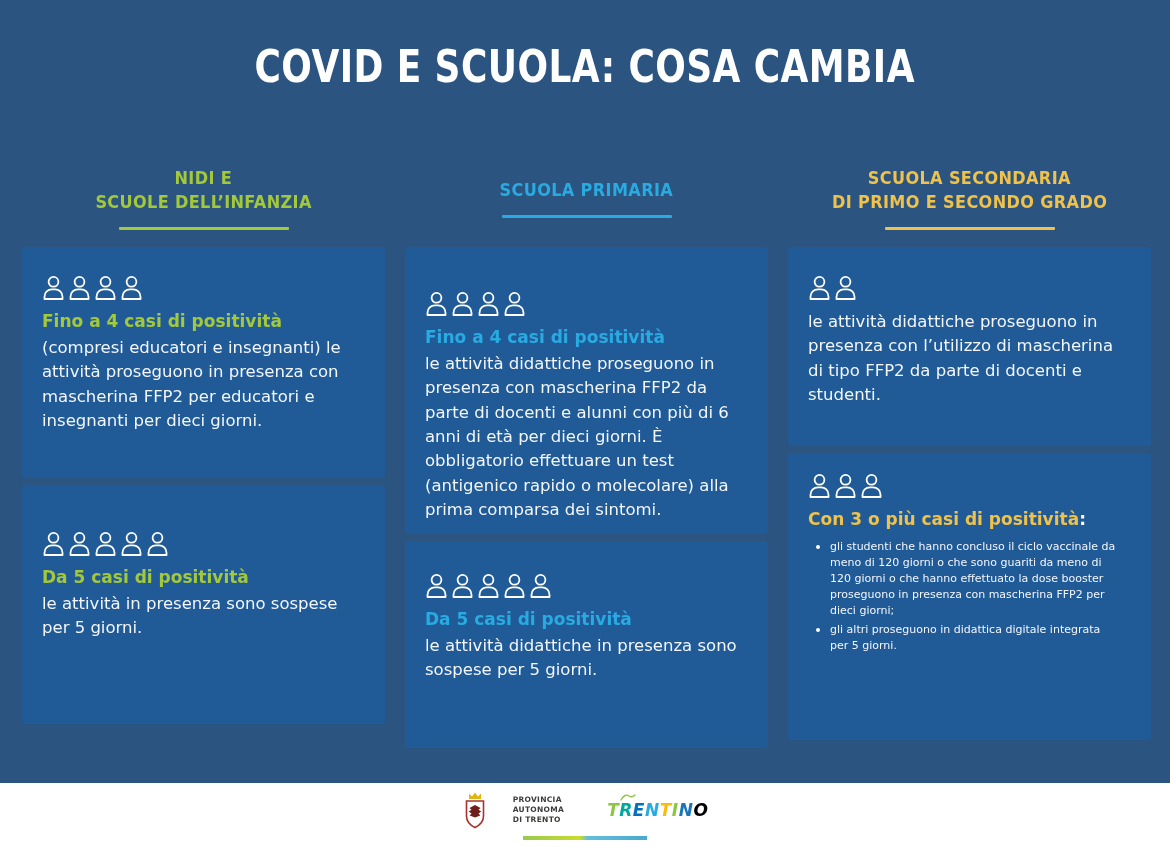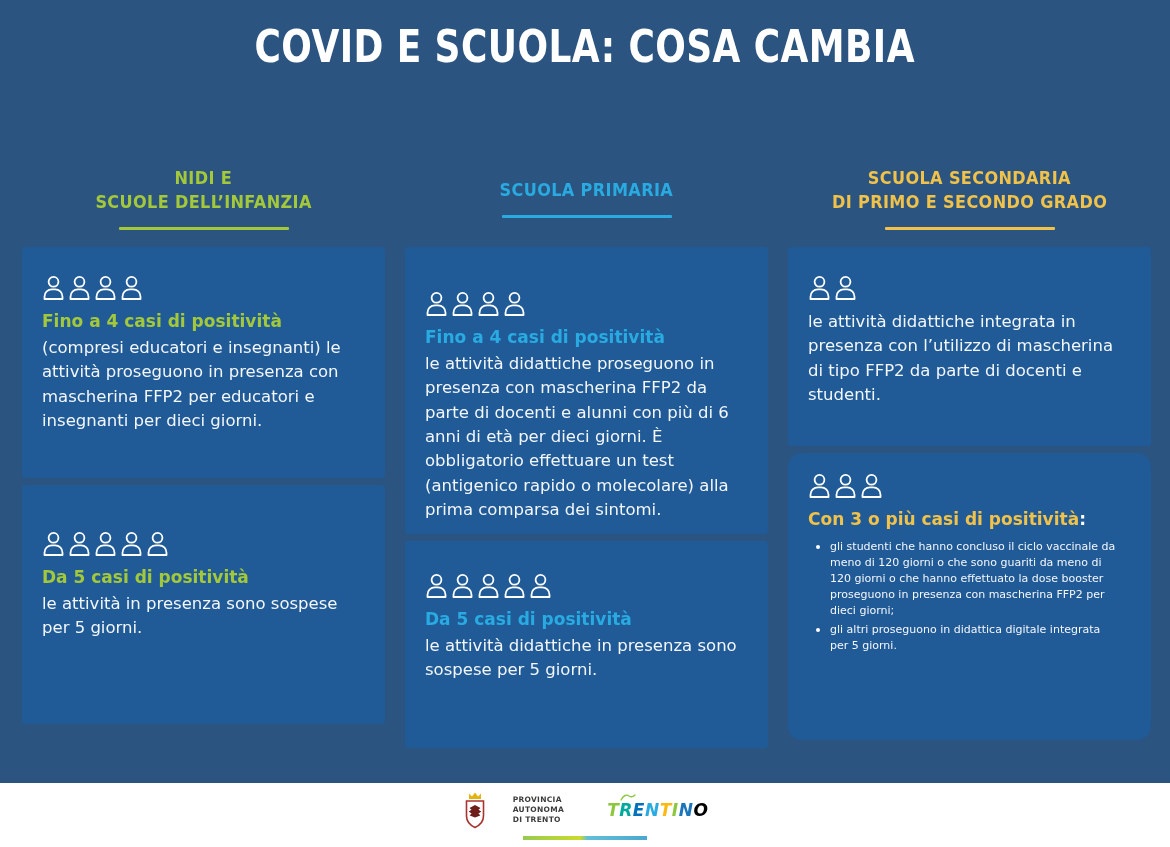--- a/index.html
+++ b/index.html
@@ -2,21 +2,21 @@
 <html><head>
 <meta charset="utf-8">
 <style>
   html,body{margin:0;padding:0;}
   .page{
     position:relative; width:1170px; height:847px; overflow:hidden;
     background:#2b5480;
     font-family:"DejaVu Sans","Liberation Sans",sans-serif;
   }
   
-  .title-wrap{ margin:0; padding-top:20px; text-align:center; }
+  .title-wrap{ margin:0; padding-top:40px; text-align:center; }
   .title-wrap .condensed{
     display:inline-block; transform:scaleX(.80); transform-origin:center;
     color:#ffffff; font-size:45px; font-weight:800; letter-spacing:.5px; white-space:nowrap;
   }
   
   .columns{ position:absolute; left:22px; top:150px; display:flex; gap:20px; }
   .column{ width:363px; display:flex; flex-direction:column; }
   .col-header{
     height:97px; display:flex; flex-direction:column; align-items:center; justify-content:center;
     text-align:center;
@@ -27,21 +27,21 @@
   }
   .rule{ height:3px; width:170px; margin-top:13px; border-radius:1px; }
   .col-green  .hline{ color:#a3c93a; }  .col-green  .rule{ background:#a3c93a; }
   .col-blue   .hline{ color:#29abe2; }  .col-blue   .rule{ background:#29abe2; }
   .col-yellow .hline{ color:#f0c24a; }  .col-yellow .rule{ background:#f0c24a; }
   
   .card{
     background:#205b97; border-radius:3px; margin-bottom:7px;
     padding:28px 18px 16px 20px; box-sizing:border-box;
   }
-  .card.tight{ padding-top:20px;border-radius:14px; }
+  .card.tight{ padding-top:20px; }
   .people-row{ display:flex; gap:3px; margin-bottom:10px; }
   .person{ display:block; }
   .card-heading{ font-size:17px; font-weight:800; line-height:1.4; }
   .col-green  .card-heading{ color:#a3c93a; }
   .col-blue   .card-heading{ color:#29abe2; }
   .col-yellow .card-heading{ color:#f0c24a; }
   .card-heading .suffix{ color:#ffffff; }
   .card-body{
     margin:2px 0 0 0; color:#f3f6fa; font-size:16.5px; line-height:1.48;
   }
@@ -213,21 +213,21 @@
         <div class="people-row">
             <svg class="person" width="23" height="25" viewBox="0 0 23 25">
               <circle cx="11.5" cy="6.8" r="4.9" fill="none" stroke="#ffffff" stroke-width="1.8"></circle>
               <path d="M2.5 24 v-2.3 a7.4 7.4 0 0 1 7.4 -7.4 h3.2 a7.4 7.4 0 0 1 7.4 7.4 V24 z" fill="none" stroke="#ffffff" stroke-width="1.8" stroke-linejoin="round"></path>
             </svg>
             <svg class="person" width="23" height="25" viewBox="0 0 23 25">
               <circle cx="11.5" cy="6.8" r="4.9" fill="none" stroke="#ffffff" stroke-width="1.8"></circle>
               <path d="M2.5 24 v-2.3 a7.4 7.4 0 0 1 7.4 -7.4 h3.2 a7.4 7.4 0 0 1 7.4 7.4 V24 z" fill="none" stroke="#ffffff" stroke-width="1.8" stroke-linejoin="round"></path>
             </svg>
           </div>
-        <p class="card-body">le attività didattiche integrata in presenza con l’utilizzo di mascherina di tipo FFP2 da parte di docenti e studenti.</p>
+        <p class="card-body">le attività didattiche proseguono in presenza con l’utilizzo di mascherina di tipo FFP2 da parte di docenti e studenti.</p>
       </div>
 
       <div class="card tight" style="height:287px">
         <div class="people-row">
             <svg class="person" width="23" height="25" viewBox="0 0 23 25">
               <circle cx="11.5" cy="6.8" r="4.9" fill="none" stroke="#ffffff" stroke-width="1.8"></circle>
               <path d="M2.5 24 v-2.3 a7.4 7.4 0 0 1 7.4 -7.4 h3.2 a7.4 7.4 0 0 1 7.4 7.4 V24 z" fill="none" stroke="#ffffff" stroke-width="1.8" stroke-linejoin="round"></path>
             </svg>
             <svg class="person" width="23" height="25" viewBox="0 0 23 25">
               <circle cx="11.5" cy="6.8" r="4.9" fill="none" stroke="#ffffff" stroke-width="1.8"></circle>

